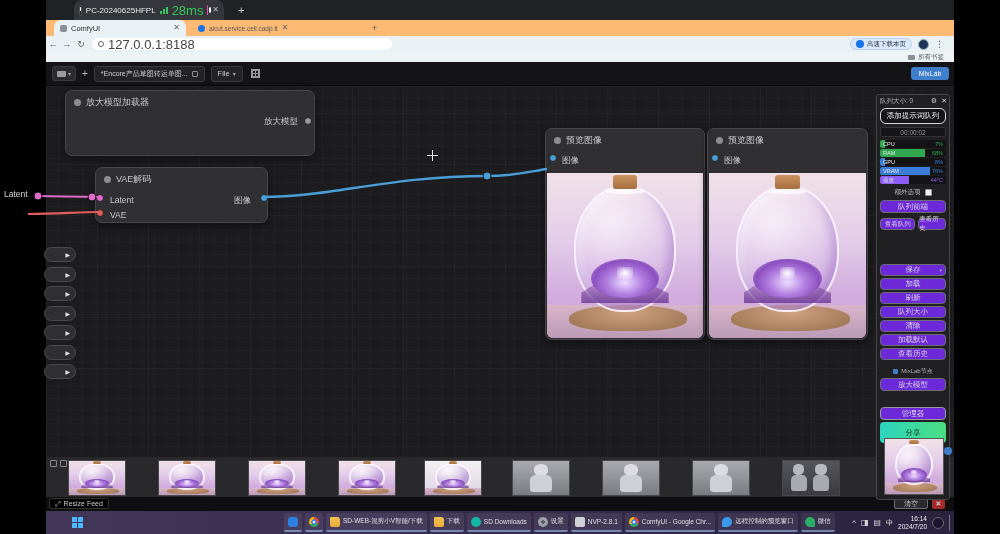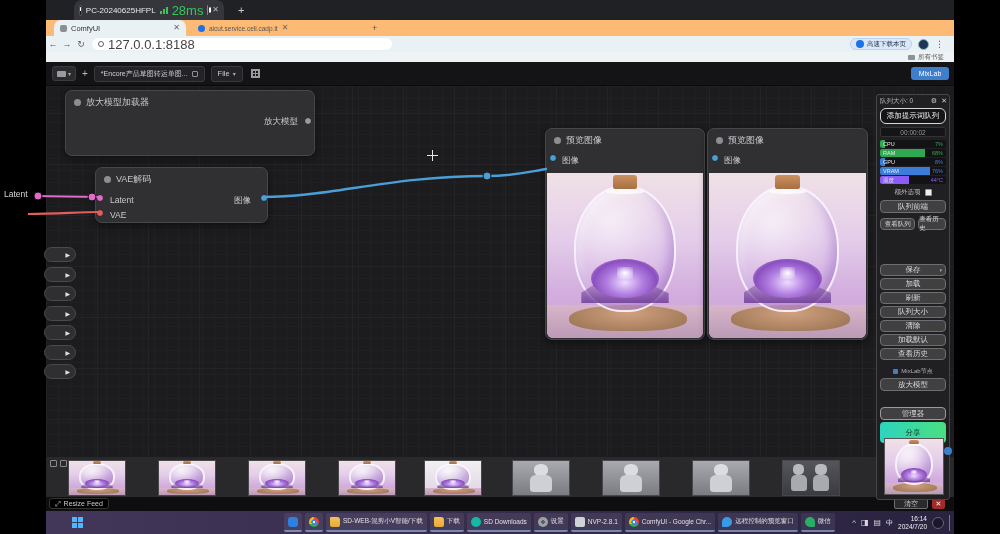--- a/index.html
+++ b/index.html
@@ -122,21 +122,21 @@
   .mon-wrap { position:absolute; left:3px; top:45px; width:66px; display:flex;
     flex-direction:column; gap:1px; }
   .mon-row { position:relative; height:8px; background:#131315; border-radius:2px; overflow:hidden; }
   .mon-fill { position:absolute; left:0; top:0; bottom:0; }
   .mon-label { position:absolute; left:3px; top:1px; font-size:5.5px; color:#e8e8ec; }
   .mon-val { position:absolute; right:3px; top:1px; font-size:5.5px; }
   .sb-check-row { position:absolute; left:3px; top:92px; width:66px; height:10px;
     display:flex; align-items:center; justify-content:center; gap:4px; }
   .sb-check-label { font-size:6.5px; color:#b8b8bc; }
   .sb-checkbox { width:7px; height:7px; background:#f0f0f0; border:1px solid #999; border-radius:1px; }
-  .sb-btn { position:relative; width:66px; height:12px; background:#404040; border:1px solid #6e6e72;
+  .sb-btn { position:relative; width:66px; height:12px; background:#6d28d9; border:1px solid #6e6e72;
     border-radius:4px; color:#dcdce0; font-size:7.5px; display:flex; align-items:center;
     justify-content:center; }
   .sb-front { position:absolute; left:3px; top:105px; height:13px; }
   .sb-two { position:absolute; left:3px; top:123px; width:66px; display:flex; gap:3px; }
   .sb-two .sb-btn { height:12px; font-size:6.5px; }
   .sb-btn-stack { position:absolute; left:3px; top:169px; display:flex; flex-direction:column; gap:2px; }
   .sb-caret { position:absolute; right:3px; font-size:5px; color:#aaa; }
   .sb-mixlab { position:absolute; left:3px; top:272px; width:66px; height:9px; display:flex;
     align-items:center; justify-content:center; gap:3px; }
   .sb-mixlab .dotb { width:5px; height:5px; background:#3f7ecb; border-radius:1px; }

